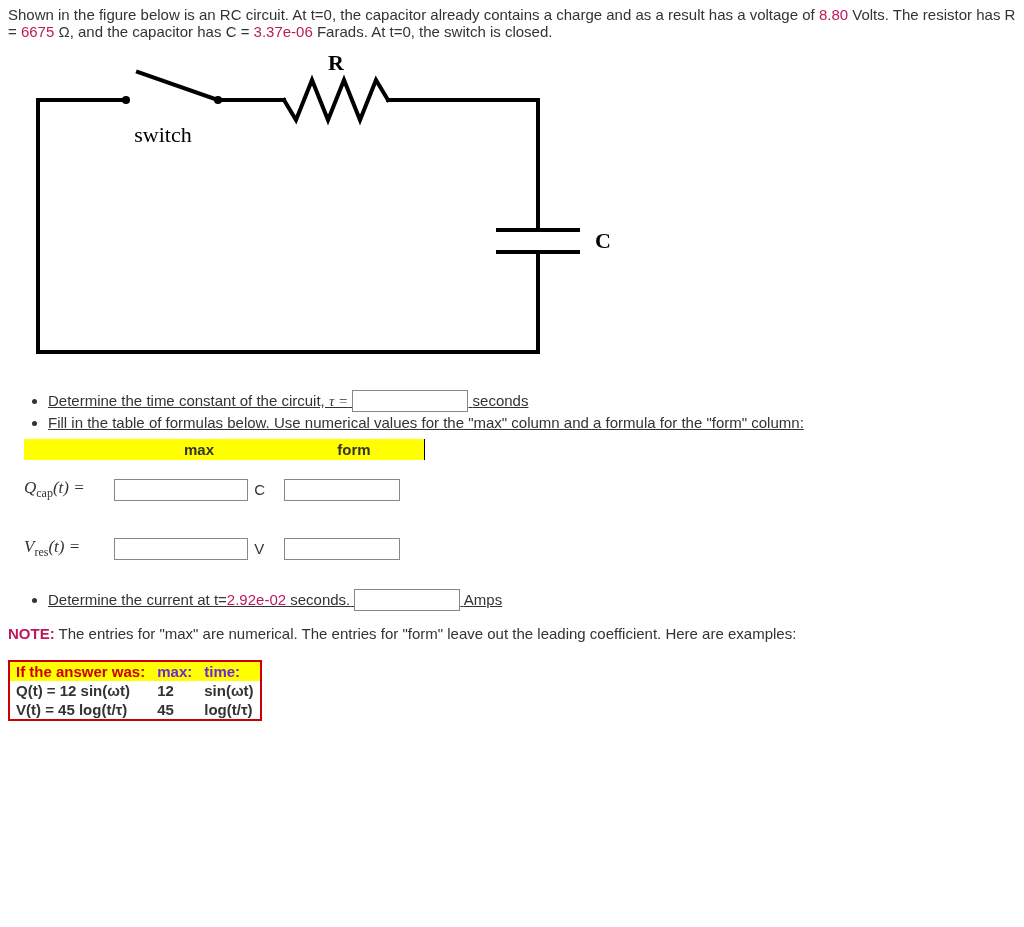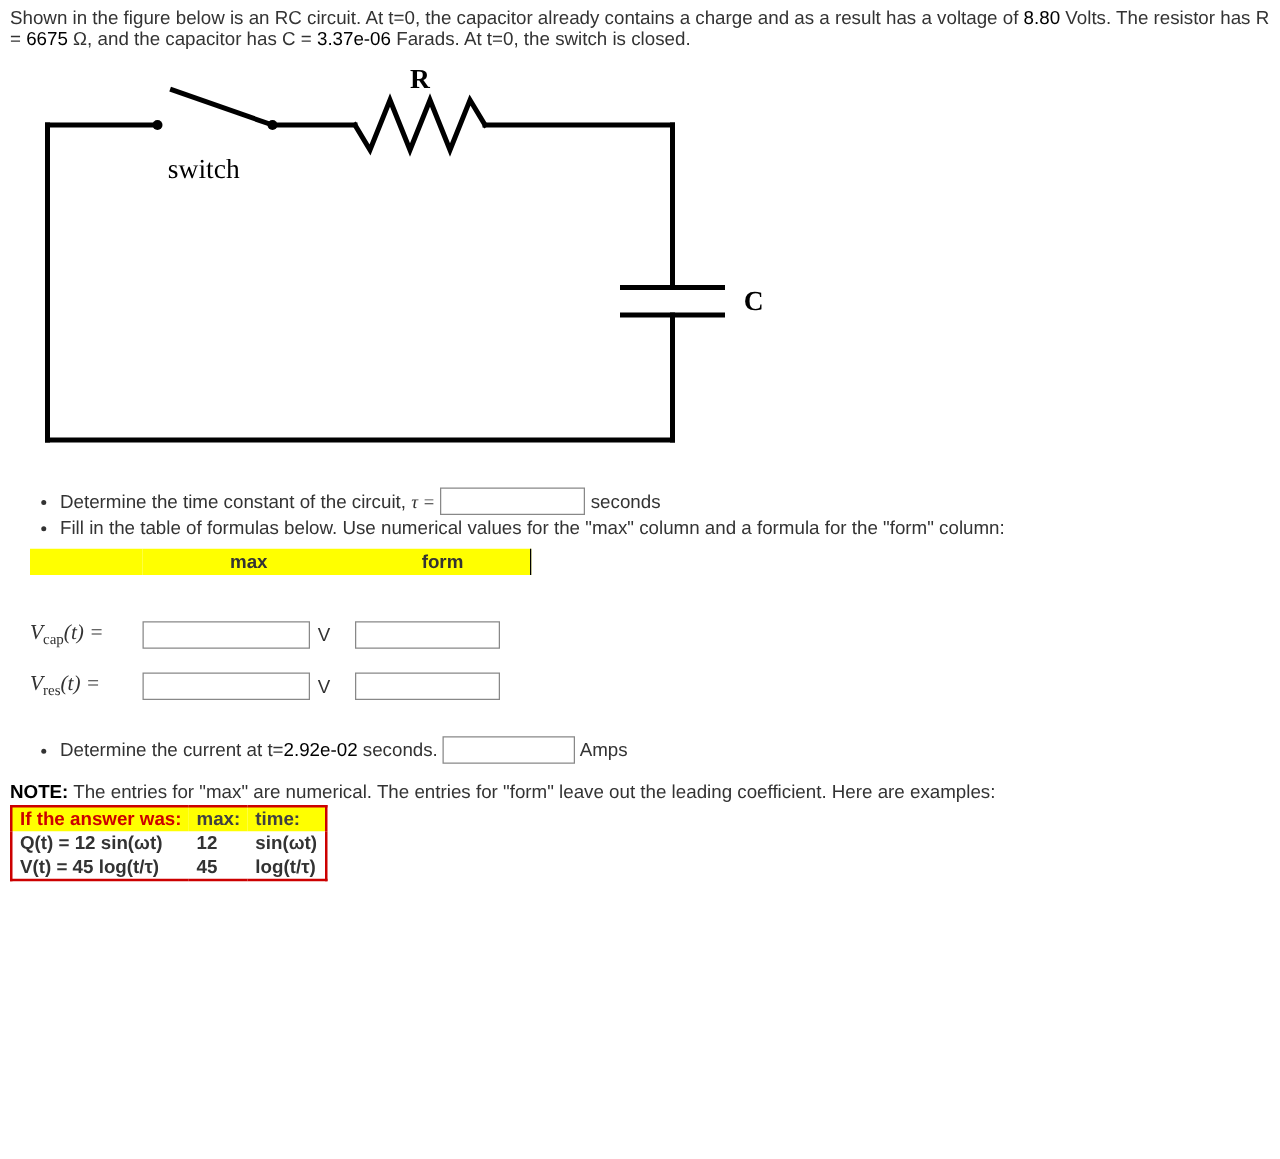--- a/index.html
+++ b/index.html
@@ -4,28 +4,29 @@
 <style>
   body {
     font-family: Verdana, Geneva, sans-serif;
     font-size: 15px;
     color: #333;
     margin: 0;
     padding: 6px 8px;
     width: 1024px;
     box-sizing: border-box;
   }
-  .red { color: #000000; }
+  .red { color: #be185d; }
   .circuit-wrap {
     margin: 12px 0 18px 0;
   }
   svg.circuit { display:block; }
   ul.bullets {
     margin: 5px 0 8px 0;
     padding-left: 40px;
+    text-decoration: underline;
   }
   ul.bullets > li { margin: 2px 0; }
   input.field {
     font-family: inherit;
     font-size: 14px;
     height: 20px;
     border: 1px solid #888;
     background:#fff;
     padding: 0 2px;
     box-sizing: content-box;
@@ -64,35 +65,35 @@
   .unit {
     font-family: Verdana, sans-serif;
     font-size: 15px;
     font-style: normal;
     padding: 0 6px 0 2px;
   }
   .note-line { margin-top: 14px; font-size:15px;}
   table.example {
     border: 2px solid #c00;
     border-collapse: collapse;
-    margin-top: 2px;
+    margin-top: 18px;
   }
   table.example td, table.example th {
     padding: 1px 6px;
     font-size: 15px;
     text-align: left;
     white-space: nowrap;
     font-weight: bold;
   }
   table.example .ex-hdr td {
     background: #ffff00;
     font-weight: bold;
     color: #c00;
   }
-  table.example .ex-hdr td + td { color:#404040; }
+  table.example .ex-hdr td + td { color:#6d28d9; }
   .tau { font-family: "Times New Roman", serif; font-style: italic; }
 </style>
 </head>
 <body>
 
 <div>
   <span>Shown in the figure below is an RC circuit. At t=0, the capacitor already contains a charge and as a result has a voltage of </span><span class="red">8.80</span><span> Volts. The resistor has R = </span><span class="red">6675</span><span> Ω, and the capacitor has C = </span><span class="red">3.37e-06</span><span> Farads. At t=0, the switch is closed.</span>
 </div>
 
 <div class="circuit-wrap">
@@ -145,30 +146,30 @@
         <tr class="hdr-row">
     <td class="hlabel"></td>
     <td class="hmax">max</td>
     <td class="hform">form</td>
   </tr>
   <tr class="gap">
           <td></td>
           <td></td>
           <td></td>
         </tr>
-  <tr class="gap">
-          <td></td>
-          <td></td>
-          <td></td>
-        </tr>
-  <tr>
-    <td class="rowlabel"><span>V</span><span class="sub">cap</span>(t)&nbsp;=</td>
-    <td><input type="text" class="field w-max" style=""> <span class="unit">V</span></td>
+  <tr>
+    <td class="rowlabel"><span>Q</span><span class="sub">cap</span>(t)&nbsp;=</td>
+    <td><input type="text" class="field w-max" style=""> <span class="unit">C</span></td>
     <td><input type="text" class="field w-form" style=""></td>
   </tr>
+  <tr class="gap">
+          <td></td>
+          <td></td>
+          <td></td>
+        </tr>
   <tr class="gap">
           <td></td>
           <td></td>
           <td></td>
         </tr>
   <tr>
     <td class="rowlabel"><span>V</span><span class="sub">res</span>(t)&nbsp;=</td>
     <td><input type="text" class="field w-max" style=""> <span class="unit">V</span></td>
     <td><input type="text" class="field w-form" style=""></td>
   </tr>

